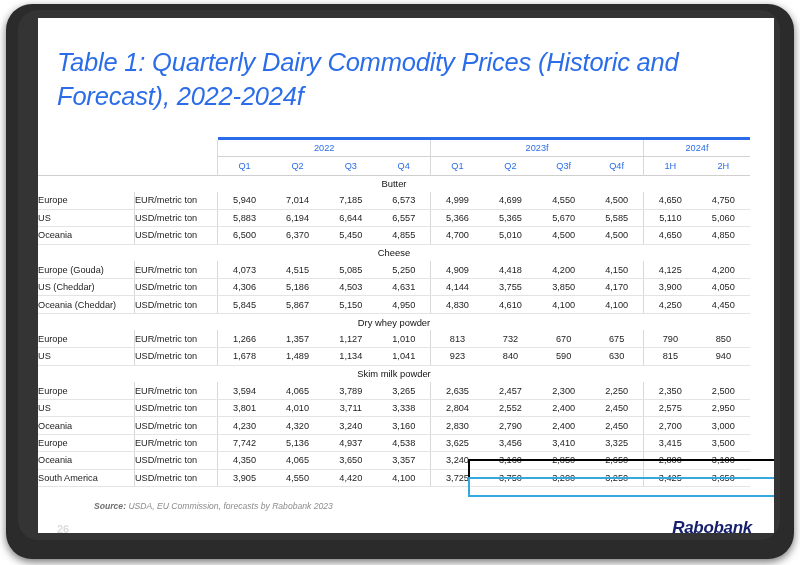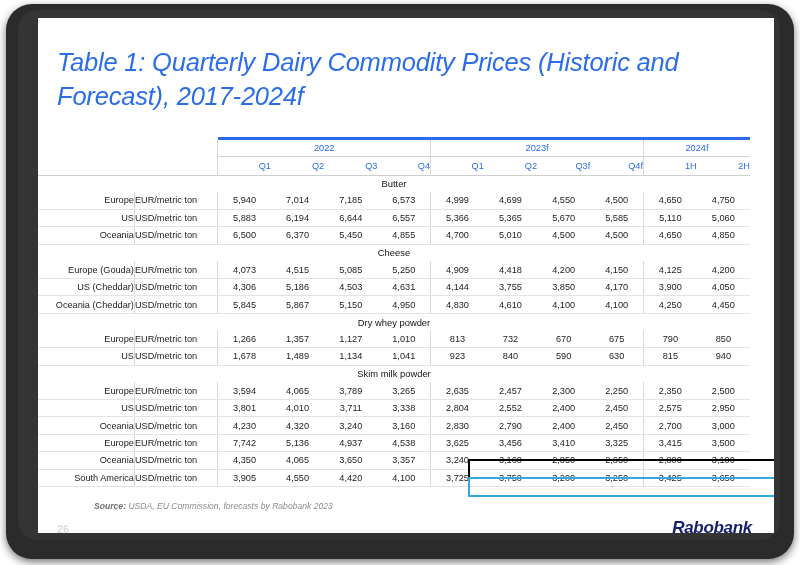--- a/index.html
+++ b/index.html
@@ -88,21 +88,21 @@
   tr.group-row td { height: 16px; }
   td.group-label {
     text-align: center;
     color: #2b6de8;
     font-weight: bold;
     font-size: 9.2px;
     border-bottom: 1px solid #d3d3d3;
   }
 
   
-  tr.quarter-row td { height: 19px; text-align: right; }
+  tr.quarter-row td { height: 19px; }
   td.quarter-label {
     text-align: center;
     color: #2b6de8;
     font-weight: bold;
     font-size: 9.2px;
   }
 
   
   .vsep-left { border-left: 1px solid #d8d8d8; }
 
@@ -112,21 +112,21 @@
     font-weight: bold;
     font-size: 9.4px;
     padding-left: 3px;
     border-top: 1px solid #cfcfcf;
     color: #111;
     text-align: center;
   }
 
   
   tr.data-row td { height: 17.4px; border-bottom: 1px solid #e4e4e4; }
-  td.row-name { padding-left: 3px; white-space: nowrap; text-align: right; }
+  td.row-name { padding-left: 3px; white-space: nowrap; }
   td.row-unit { padding-left: 5px; white-space: nowrap; border-left: 1px solid #d8d8d8; }
   td.row-val  { text-align: center; }
   td.cell-g1  { border-left: 1px solid #d8d8d8; }
 
   
   .hl-box {
     position: absolute;
     pointer-events: none;
   }
   #highlight-oceania {
@@ -177,21 +177,21 @@
   }
 </style>
 </head>
 <body>
 
 <div id="device-frame">
   <div id="bezel-inner"></div>
 
   <div id="slide-page">
 
-    <div id="slide-title">Table 1: Quarterly Dairy Commodity Prices (Historic and Forecast), 2017-2024f</div>
+    <div id="slide-title">Table 1: Quarterly Dairy Commodity Prices (Historic and Forecast), 2022-2024f</div>
 
     <table id="price-table">
       <colgroup>
         <col style="width:96px">
         <col style="width:83px">
         <col style="width:53px">
           <col style="width:53px">
           <col style="width:53px">
           <col style="width:53px">
         <col style="width:53px">

